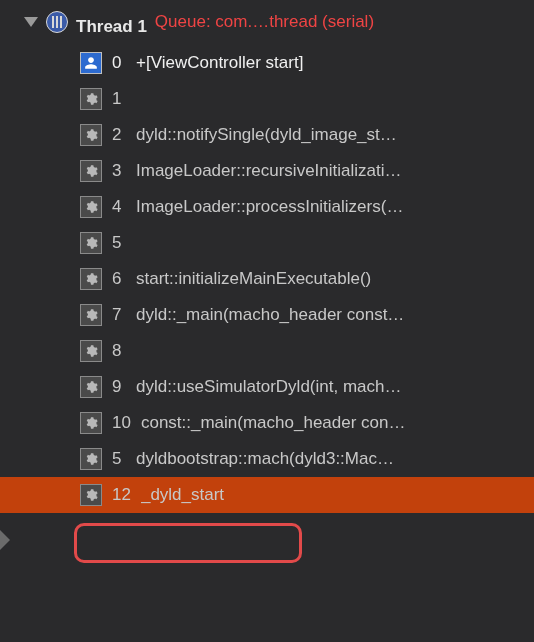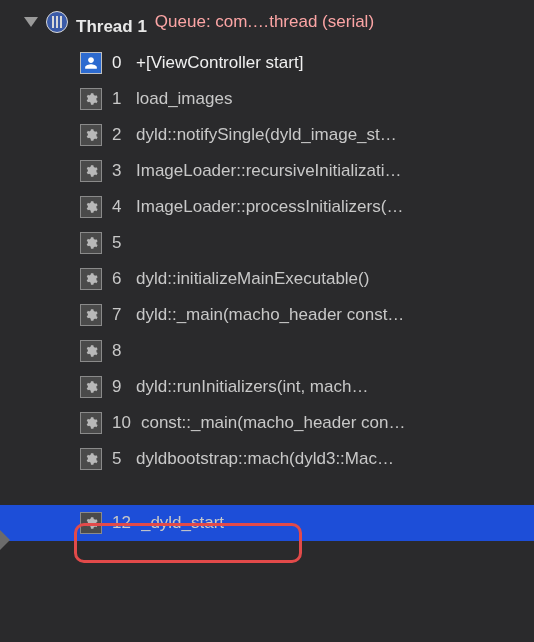--- a/index.html
+++ b/index.html
@@ -51,38 +51,37 @@
       height: 12px;
       background: #d8d8d8;
     }
     .thread-title {
       font-weight: 600;
       color: #e8e8e8;
       white-space: nowrap;
       margin-top: 11px;
     }
     .thread-queue {
-      color: #fca5a5;
+      color: #ef4444;
       white-space: nowrap;
       overflow: hidden;
     }
     .frame-list {
       padding-top: 2px;
     }
     .frame-row {
       display: flex;
       align-items: center;
       padding: 6px 10px 6px 80px;
       gap: 10px;
       min-height: 36px;
       cursor: pointer;
     }
     .frame-row.selected {
-      background: #1d4ed8;
-      margin-top: 28px;
+      background: #c2410c;
     }
     .frame-icon {
       width: 22px;
       height: 22px;
       flex-shrink: 0;
       display: flex;
       align-items: center;
       justify-content: center;
     }
     .frame-icon.user {
@@ -166,21 +165,20 @@
     <span class="frame-num">0</span>
     <span class="frame-label">+[ViewController start]</span>
   </div>
     <div class="frame-row">
     <span class="frame-icon system">
         <svg viewBox="0 0 24 24">
           <path d="M12 8a4 4 0 100 8 4 4 0 000-8zm9.4 4a7.6 7.6 0 00-.1-1.3l2.1-1.6-2-3.5-2.5 1a7.6 7.6 0 00-2.2-1.3L16 2h-4l-.7 2.6a7.6 7.6 0 00-2.2 1.3l-2.5-1-2 3.5 2.1 1.6a7.6 7.6 0 000 2.6L4.6 14l2 3.5 2.5-1a7.6 7.6 0 002.2 1.3L12 22h4l.7-2.6a7.6 7.6 0 002.2-1.3l2.5 1 2-3.5-2.1-1.6c.1-.4.1-.9.1-1.3z"></path>
         </svg>
       </span>
     <span class="frame-num">1</span>
-    <span class="frame-label">load_images</span>
   </div>
     <div class="frame-row">
     <span class="frame-icon system">
         <svg viewBox="0 0 24 24">
           <path d="M12 8a4 4 0 100 8 4 4 0 000-8zm9.4 4a7.6 7.6 0 00-.1-1.3l2.1-1.6-2-3.5-2.5 1a7.6 7.6 0 00-2.2-1.3L16 2h-4l-.7 2.6a7.6 7.6 0 00-2.2 1.3l-2.5-1-2 3.5 2.1 1.6a7.6 7.6 0 000 2.6L4.6 14l2 3.5 2.5-1a7.6 7.6 0 002.2 1.3L12 22h4l.7-2.6a7.6 7.6 0 002.2-1.3l2.5 1 2-3.5-2.1-1.6c.1-.4.1-.9.1-1.3z"></path>
         </svg>
       </span>
     <span class="frame-num">2</span>
     <span class="frame-label">dyld::notifySingle(dyld_image_st…</span>
   </div>
@@ -210,21 +208,21 @@
       </span>
     <span class="frame-num">5</span>
   </div>
     <div class="frame-row">
     <span class="frame-icon system">
         <svg viewBox="0 0 24 24">
           <path d="M12 8a4 4 0 100 8 4 4 0 000-8zm9.4 4a7.6 7.6 0 00-.1-1.3l2.1-1.6-2-3.5-2.5 1a7.6 7.6 0 00-2.2-1.3L16 2h-4l-.7 2.6a7.6 7.6 0 00-2.2 1.3l-2.5-1-2 3.5 2.1 1.6a7.6 7.6 0 000 2.6L4.6 14l2 3.5 2.5-1a7.6 7.6 0 002.2 1.3L12 22h4l.7-2.6a7.6 7.6 0 002.2-1.3l2.5 1 2-3.5-2.1-1.6c.1-.4.1-.9.1-1.3z"></path>
         </svg>
       </span>
     <span class="frame-num">6</span>
-    <span class="frame-label">dyld::initializeMainExecutable()</span>
+    <span class="frame-label">start::initializeMainExecutable()</span>
   </div>
     <div class="frame-row">
     <span class="frame-icon system">
         <svg viewBox="0 0 24 24">
           <path d="M12 8a4 4 0 100 8 4 4 0 000-8zm9.4 4a7.6 7.6 0 00-.1-1.3l2.1-1.6-2-3.5-2.5 1a7.6 7.6 0 00-2.2-1.3L16 2h-4l-.7 2.6a7.6 7.6 0 00-2.2 1.3l-2.5-1-2 3.5 2.1 1.6a7.6 7.6 0 000 2.6L4.6 14l2 3.5 2.5-1a7.6 7.6 0 002.2 1.3L12 22h4l.7-2.6a7.6 7.6 0 002.2-1.3l2.5 1 2-3.5-2.1-1.6c.1-.4.1-.9.1-1.3z"></path>
         </svg>
       </span>
     <span class="frame-num">7</span>
     <span class="frame-label">dyld::_main(macho_header const…</span>
   </div>
@@ -236,21 +234,21 @@
       </span>
     <span class="frame-num">8</span>
   </div>
     <div class="frame-row">
     <span class="frame-icon system">
         <svg viewBox="0 0 24 24">
           <path d="M12 8a4 4 0 100 8 4 4 0 000-8zm9.4 4a7.6 7.6 0 00-.1-1.3l2.1-1.6-2-3.5-2.5 1a7.6 7.6 0 00-2.2-1.3L16 2h-4l-.7 2.6a7.6 7.6 0 00-2.2 1.3l-2.5-1-2 3.5 2.1 1.6a7.6 7.6 0 000 2.6L4.6 14l2 3.5 2.5-1a7.6 7.6 0 002.2 1.3L12 22h4l.7-2.6a7.6 7.6 0 002.2-1.3l2.5 1 2-3.5-2.1-1.6c.1-.4.1-.9.1-1.3z"></path>
         </svg>
       </span>
     <span class="frame-num">9</span>
-    <span class="frame-label">dyld::runInitializers(int, mach…</span>
+    <span class="frame-label">dyld::useSimulatorDyld(int, mach…</span>
   </div>
     <div class="frame-row">
     <span class="frame-icon system">
         <svg viewBox="0 0 24 24">
           <path d="M12 8a4 4 0 100 8 4 4 0 000-8zm9.4 4a7.6 7.6 0 00-.1-1.3l2.1-1.6-2-3.5-2.5 1a7.6 7.6 0 00-2.2-1.3L16 2h-4l-.7 2.6a7.6 7.6 0 00-2.2 1.3l-2.5-1-2 3.5 2.1 1.6a7.6 7.6 0 000 2.6L4.6 14l2 3.5 2.5-1a7.6 7.6 0 002.2 1.3L12 22h4l.7-2.6a7.6 7.6 0 002.2-1.3l2.5 1 2-3.5-2.1-1.6c.1-.4.1-.9.1-1.3z"></path>
         </svg>
       </span>
     <span class="frame-num">10</span>
     <span class="frame-label">const::_main(macho_header con…</span>
   </div>

